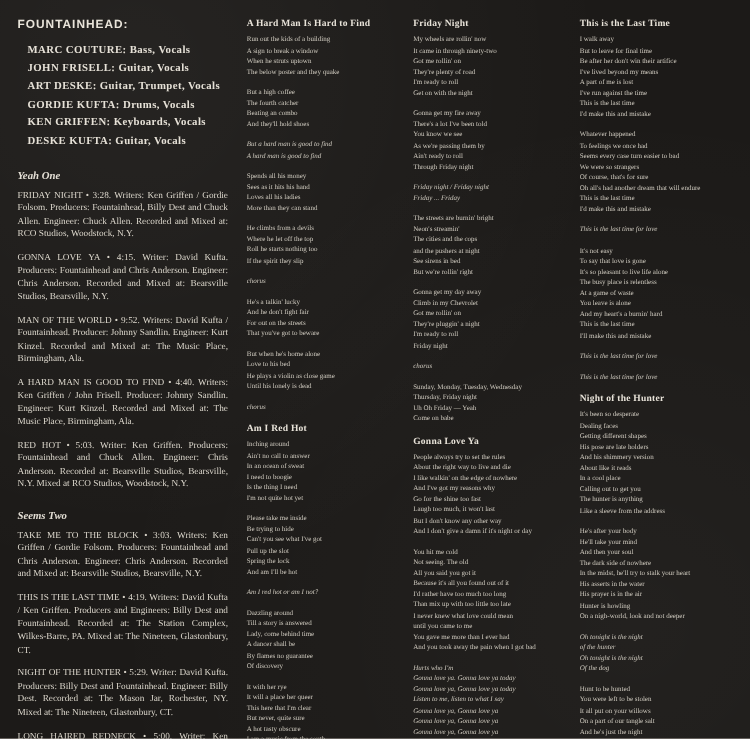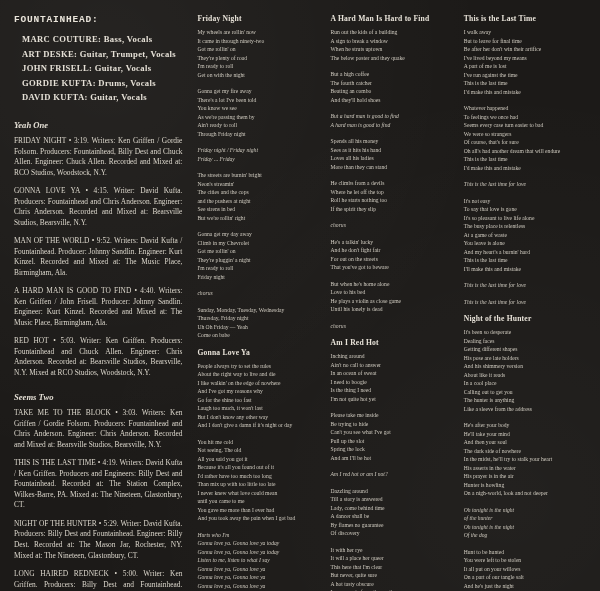--- a/index.html
+++ b/index.html
@@ -22,21 +22,21 @@
     display:flex;
     gap:9px;
     height:563px;
   }
   .col{flex:1 1 0;min-width:0;}
   .colwide{flex:1.42 1 0;}
 
   
   .band-title{
     color:#e9e4da;
-    font-family:Liberation Mono, monospace;
+    font-family:Liberation Sans, sans-serif;
     font-weight:bold;
     font-size:9.5px;
     letter-spacing:0.8px;
     margin:0 0 9px 2px;
   }
   .member{
     color:#e6e1d7;
     font-family:"Liberation Serif",serif;
     font-size:8.6px;
     letter-spacing:0.35px;
@@ -87,37 +87,98 @@
 </head>
 <body>
 
 <div class="sleeve">
   <div class="cols">
 
     <div class="col colwide">
       <div class="band-title">FOUNTAINHEAD:</div>
 
       <div class="member">MARC COUTURE: Bass, Vocals</div>
+      <div class="member">JOHN FRISELL: Guitar, Vocals</div>
       <div class="member">ART DESKE: Guitar, Trumpet, Vocals</div>
-      <div class="member">JOHN FRISELL: Guitar, Vocals</div>
       <div class="member">GORDIE KUFTA: Drums, Vocals</div>
-      <div class="member">DAVID KUFTA: Guitar, Vocals</div>
+      <div class="member">KEN GRIFFEN: Keyboards, Vocals</div>
+      <div class="member">DESKE KUFTA: Guitar, Vocals</div>
 
       <div class="side-head spacer-top">Yeah One</div>
-      <div class="credit">FRIDAY NIGHT • 3:19. Writers: Ken Griffen / Gordie Folsom. Producers: Fountainhead, Billy Dest and Chuck Allen. Engineer: Chuck Allen. Recorded and Mixed at: RCO Studios, Woodstock, N.Y.</div>
+      <div class="credit">FRIDAY NIGHT • 3:28. Writers: Ken Griffen / Gordie Folsom. Producers: Fountainhead, Billy Dest and Chuck Allen. Engineer: Chuck Allen. Recorded and Mixed at: RCO Studios, Woodstock, N.Y.</div>
       <div class="credit">GONNA LOVE YA • 4:15. Writer: David Kufta. Producers: Fountainhead and Chris Anderson. Engineer: Chris Anderson. Recorded and Mixed at: Bearsville Studios, Bearsville, N.Y.</div>
       <div class="credit">MAN OF THE WORLD • 9:52. Writers: David Kufta / Fountainhead. Producer: Johnny Sandlin. Engineer: Kurt Kinzel. Recorded and Mixed at: The Music Place, Birmingham, Ala.</div>
       <div class="credit">A HARD MAN IS GOOD TO FIND • 4:40. Writers: Ken Griffen / John Frisell. Producer: Johnny Sandlin. Engineer: Kurt Kinzel. Recorded and Mixed at: The Music Place, Birmingham, Ala.</div>
       <div class="credit">RED HOT • 5:03. Writer: Ken Griffen. Producers: Fountainhead and Chuck Allen. Engineer: Chris Anderson. Recorded at: Bearsville Studios, Bearsville, N.Y. Mixed at RCO Studios, Woodstock, N.Y.</div>
 
       <div class="side-head">Seems Two</div>
       <div class="credit">TAKE ME TO THE BLOCK • 3:03. Writers: Ken Griffen / Gordie Folsom. Producers: Fountainhead and Chris Anderson. Engineer: Chris Anderson. Recorded and Mixed at: Bearsville Studios, Bearsville, N.Y.</div>
       <div class="credit">THIS IS THE LAST TIME • 4:19. Writers: David Kufta / Ken Griffen. Producers and Engineers: Billy Dest and Fountainhead. Recorded at: The Station Complex, Wilkes-Barre, PA. Mixed at: The Nineteen, Glastonbury, CT.</div>
       <div class="credit">NIGHT OF THE HUNTER • 5:29. Writer: David Kufta. Producers: Billy Dest and Fountainhead. Engineer: Billy Dest. Recorded at: The Mason Jar, Rochester, NY. Mixed at: The Nineteen, Glastonbury, CT.</div>
       <div class="credit">LONG HAIRED REDNECK • 5:00. Writer: Ken Griffen. Producers: Billy Dest and Fountainhead. Engineer: Billy Dest. Recorded at: Quinnipiac College, Hamden, CT. Mixed at: The Nineteen, Glastonbury, CT.</div>
+
+    </div>
+
+    <div class="col">
+      <div class="lyr-title">A Hard Man Is Hard to Find</div>
+      <div class="lyr">Run out the kids of a building
+A sign to break a window
+When he struts uptown
+The below poster and they quake</div>
+      <div class="lyr">But a high coffee
+The fourth catcher
+Beating an combo
+And they'll hold shoes</div>
+      <div class="lyr ch">But a hard man is good to find
+A hard man is good to find</div>
+      <div class="lyr">Spends all his money
+Sees as it hits his hand
+Loves all his ladies
+More than they can stand</div>
+      <div class="lyr">He climbs from a devils
+Where he let off the top
+Roll he starts nothing too
+If the spirit they slip</div>
+      <div class="lyr ch">chorus</div>
+      <div class="lyr">He's a talkin' lucky
+And he don't fight fair
+For out on the streets
+That you've got to beware</div>
+      <div class="lyr">But when he's home alone
+Love to his bed
+He plays a violin as close game
+Until his lonely is dead</div>
+      <div class="lyr ch">chorus</div>
+
+      <div class="lyr-title mt">Am I Red Hot</div>
+      <div class="lyr">Inching around
+Ain't no call to answer
+In an ocean of sweat
+I need to boogie
+Is the thing I need
+I'm not quite hot yet</div>
+      <div class="lyr">Please take me inside
+Be trying to hide
+Can't you see what I've got
+Pull up the slot
+Spring the lock
+And am I'll be hot</div>
+      <div class="lyr ch">Am I red hot or am I not?</div>
+      <div class="lyr">Dazzling around
+Till a story is answered
+Lady, come behind time
+A dancer shall be
+By flames no guarantee
+Of discovery</div>
+      <div class="lyr">It with her rye
+It will a place her queer
+This here that I'm clear
+But never, quite sure
+A hot tasty obscure
+I am a music from the south</div>
 
     </div>
 
     <div class="col">
       <div class="lyr-title">Friday Night</div>
       <div class="lyr">My wheels are rollin' now
 It came in through ninety-two
 Got me rollin' on
 They're plenty of road
 I'm ready to roll
@@ -172,80 +233,20 @@
 Gonna love ya, Gonna love ya today
 Listen to me, listen to what I say
 Gonna love ya, Gonna love ya
 Gonna love ya, Gonna love ya
 Gonna love ya, Gonna love ya
 Today</div>
 
     </div>
 
     <div class="col">
-      <div class="lyr-title">A Hard Man Is Hard to Find</div>
-      <div class="lyr">Run out the kids of a building
-A sign to break a window
-When he struts uptown
-The below poster and they quake</div>
-      <div class="lyr">But a high coffee
-The fourth catcher
-Beating an combo
-And they'll hold shoes</div>
-      <div class="lyr ch">But a hard man is good to find
-A hard man is good to find</div>
-      <div class="lyr">Spends all his money
-Sees as it hits his hand
-Loves all his ladies
-More than they can stand</div>
-      <div class="lyr">He climbs from a devils
-Where he let off the top
-Roll he starts nothing too
-If the spirit they slip</div>
-      <div class="lyr ch">chorus</div>
-      <div class="lyr">He's a talkin' lucky
-And he don't fight fair
-For out on the streets
-That you've got to beware</div>
-      <div class="lyr">But when he's home alone
-Love to his bed
-He plays a violin as close game
-Until his lonely is dead</div>
-      <div class="lyr ch">chorus</div>
-
-      <div class="lyr-title mt">Am I Red Hot</div>
-      <div class="lyr">Inching around
-Ain't no call to answer
-In an ocean of sweat
-I need to boogie
-Is the thing I need
-I'm not quite hot yet</div>
-      <div class="lyr">Please take me inside
-Be trying to hide
-Can't you see what I've got
-Pull up the slot
-Spring the lock
-And am I'll be hot</div>
-      <div class="lyr ch">Am I red hot or am I not?</div>
-      <div class="lyr">Dazzling around
-Till a story is answered
-Lady, come behind time
-A dancer shall be
-By flames no guarantee
-Of discovery</div>
-      <div class="lyr">It with her rye
-It will a place her queer
-This here that I'm clear
-But never, quite sure
-A hot tasty obscure
-I am a music from the south</div>
-
-    </div>
-
-    <div class="col">
       <div class="lyr-title">This is the Last Time</div>
       <div class="lyr">I walk away
 But to leave for final time
 Be after her don't win their artifice
 I've lived beyond my means
 A part of me is lost
 I've run against the time
 This is the last time
 I'd make this and mistake</div>
       <div class="lyr">Whatever happened

